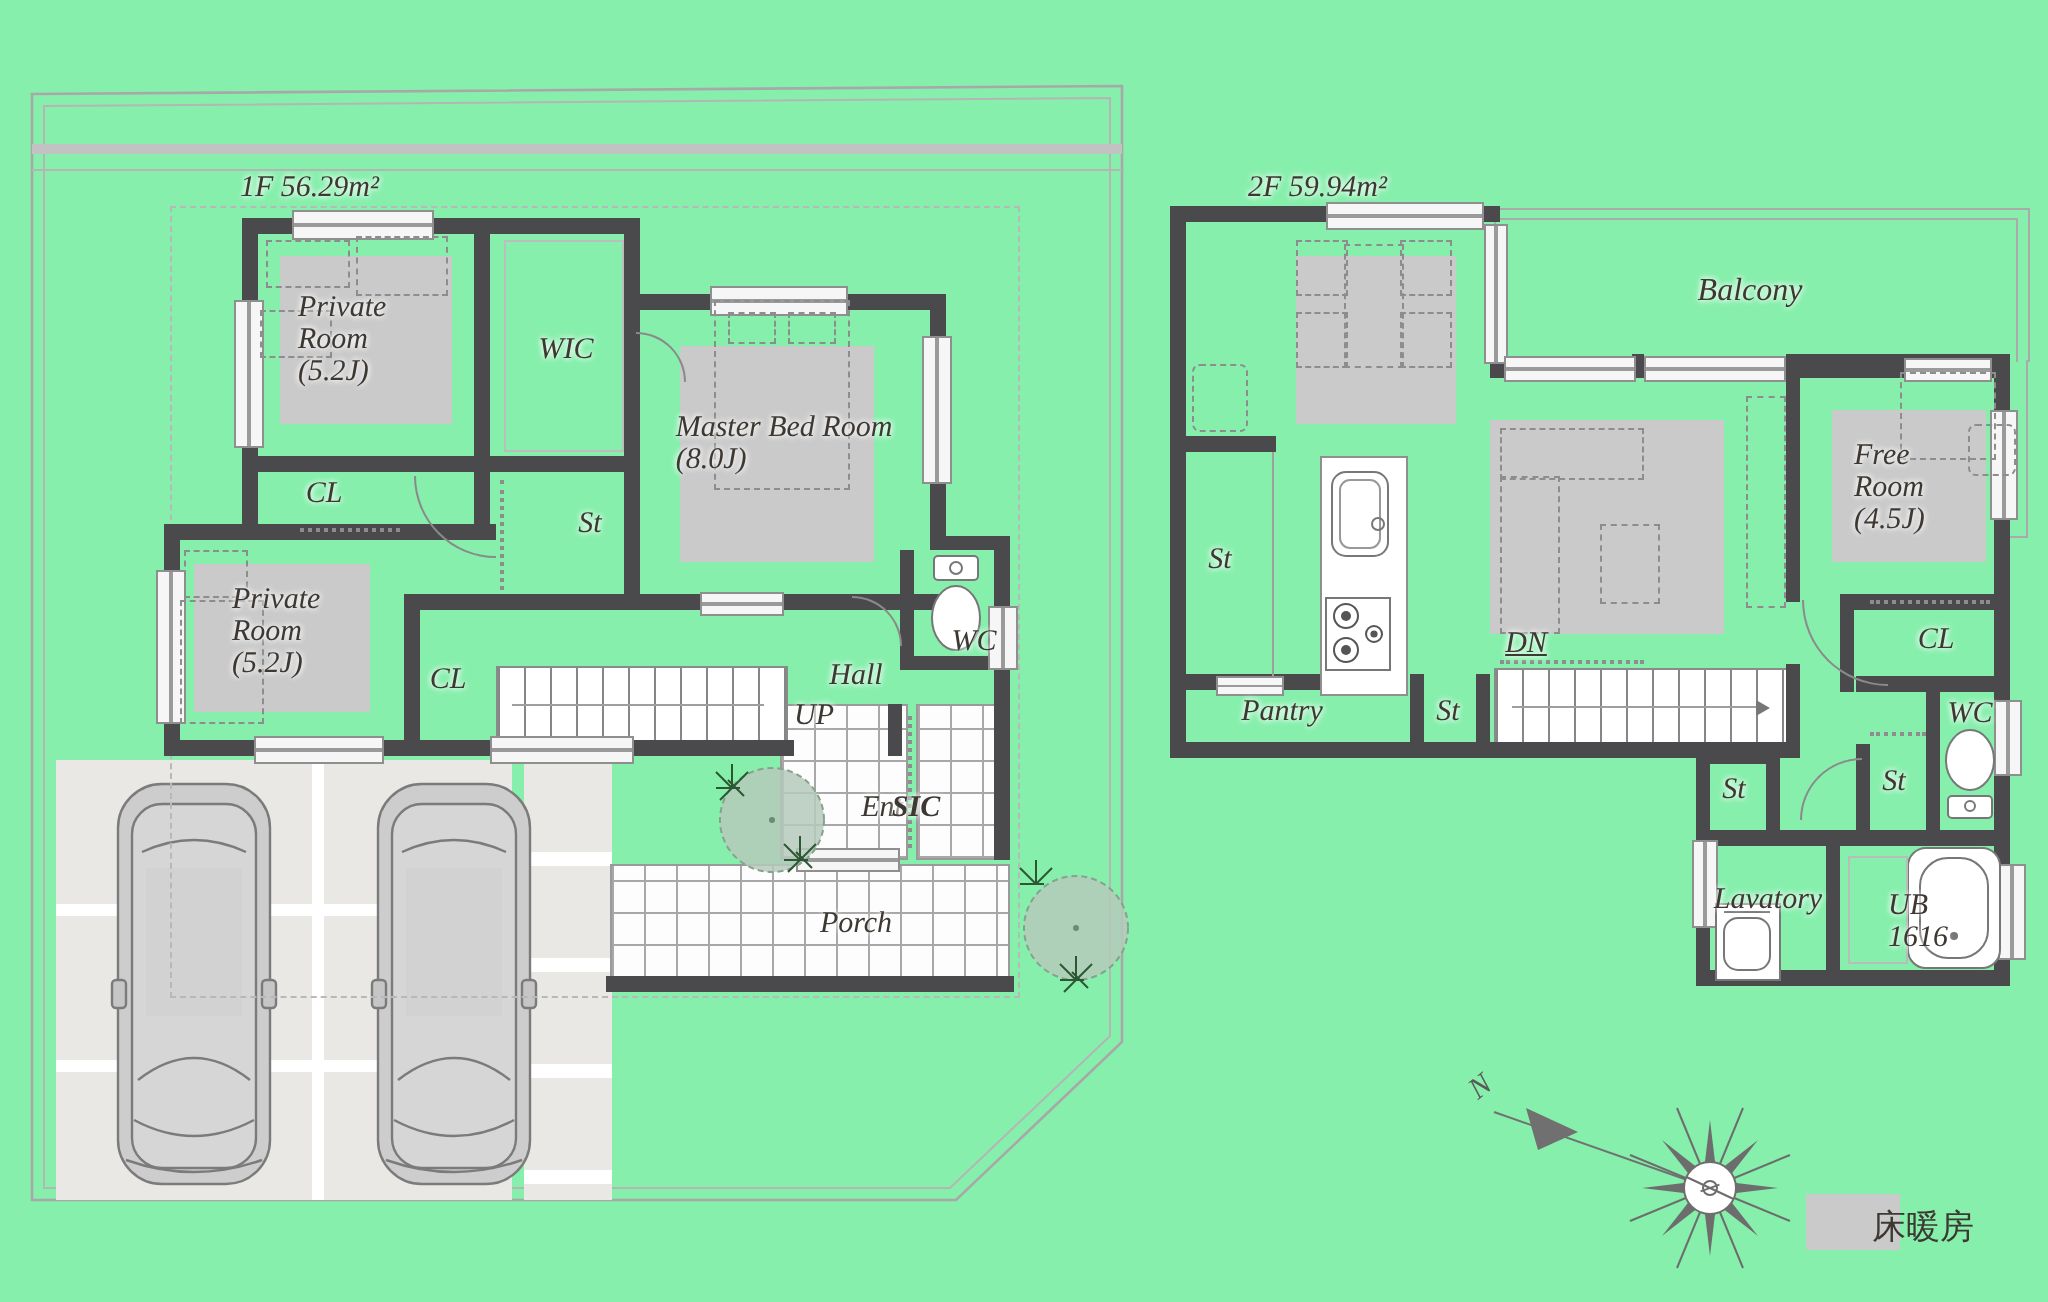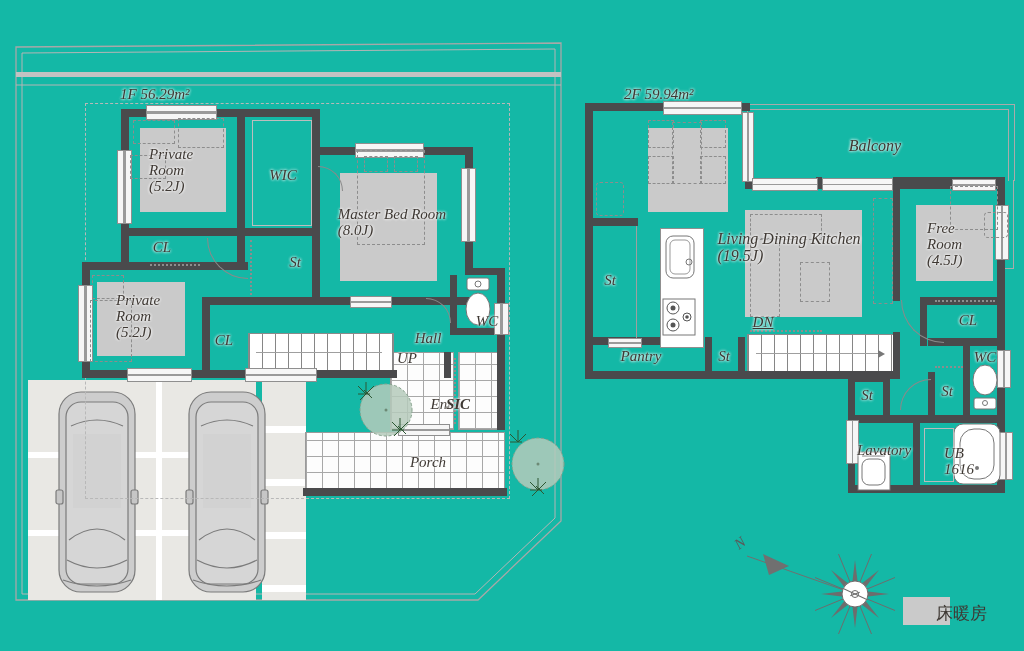--- a/index.html
+++ b/index.html
@@ -1,16 +1,16 @@
 <!DOCTYPE html>
 <html><head>
 <meta charset="utf-8">
 <style>
   html,body{margin:0;padding:0;background:#fff;}
-  #plan{position:relative;width:1024px;height:651px;background:#14b8a6;overflow:hidden;
+  #plan{position:relative;width:1024px;height:651px;background:#86efac;overflow:hidden;
         font-family:"Liberation Serif","DejaVu Serif",serif;}
   .wall{position:absolute;background:#4a4a4c;}
   .stub{position:absolute;background:#4a4a4c;}
   .gray{position:absolute;background:#cacaca;}
   .lbl{position:absolute;font-style:italic;font-size:15px;color:#3e3833;line-height:1.08;
        text-align:left;transform:translateX(-50%);text-shadow:0 0 3px #fff,0 0 3px #fff;white-space:nowrap;}
   .lbl .wrap{white-space:normal;display:block;}
   .lbl.left{transform:none;text-align:left;}
   .win{position:absolute;background:linear-gradient(#f6f6f6 42%,#9a9a9a 42%,#9a9a9a 58%,#f6f6f6 58%);border:1px solid #8f8f8f;}
   .winv{position:absolute;background:linear-gradient(90deg,#f6f6f6 42%,#9a9a9a 42%,#9a9a9a 58%,#f6f6f6 58%);border:1px solid #8f8f8f;}
@@ -289,24 +289,20 @@
   <svg width="38" height="44" style="left:856px;top:450px">
     <rect x="2" y="2" width="32" height="38" fill="#fff" stroke="#777"></rect>
     <rect x="6" y="9" width="23" height="26" rx="7" fill="none" stroke="#777"></rect>
     <line x1="6" y1="6" x2="29" y2="6" stroke="#777"></line>
   </svg>
   <div class="dash" style="left:856px;top:358px;width:0;height:0;border:none;"></div>
   <div class="dash" style="left:924px;top:428px;width:28px;height:52px;border-style:solid;border-color:#bbb;"></div>
 
   <div class="lbl left" style="left:624px;top:86px;">2F 59.94m²</div>
   <div class="lbl" style="left:875px;top:137px;font-size:16px;">Balcony</div>
-  <div class="lbl" style="left:789px;top:230px;font-size:16px;">
-    <span class="wrap">Living Dining Kitchen</span>
-    <span class="wrap">(19.5J)</span>
-  </div>
   <div class="lbl" style="left:953px;top:220px;">
     <span class="wrap" style="width:52px;">Free Room</span>
     <span class="wrap">(4.5J)</span>
   </div>
   <div class="lbl" style="left:610px;top:272px;">St</div>
   <div class="lbl" style="left:641px;top:348px;">Pantry</div>
   <div class="lbl" style="left:724px;top:348px;">St</div>
   <div class="lbl" style="left:763px;top:314px;text-decoration:underline;">DN</div>
   <div class="lbl" style="left:968px;top:312px;">CL</div>
   <div class="lbl" style="left:985px;top:349px;">WC</div>

